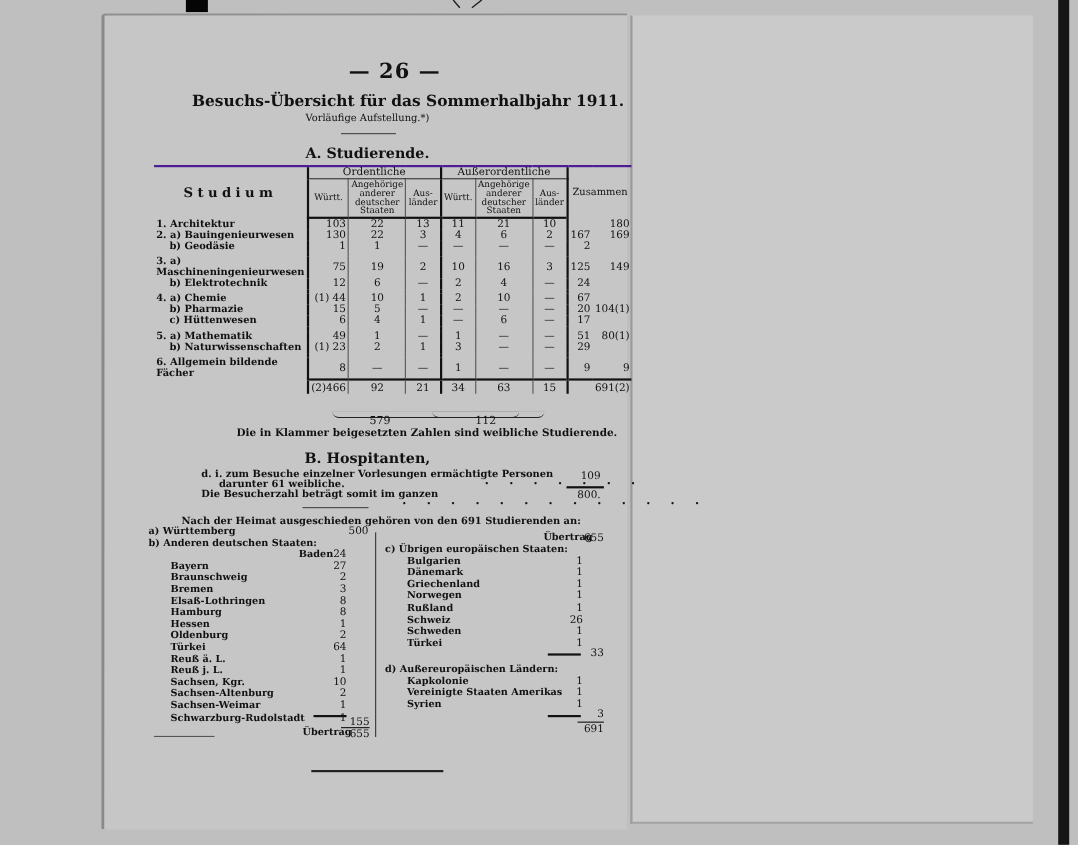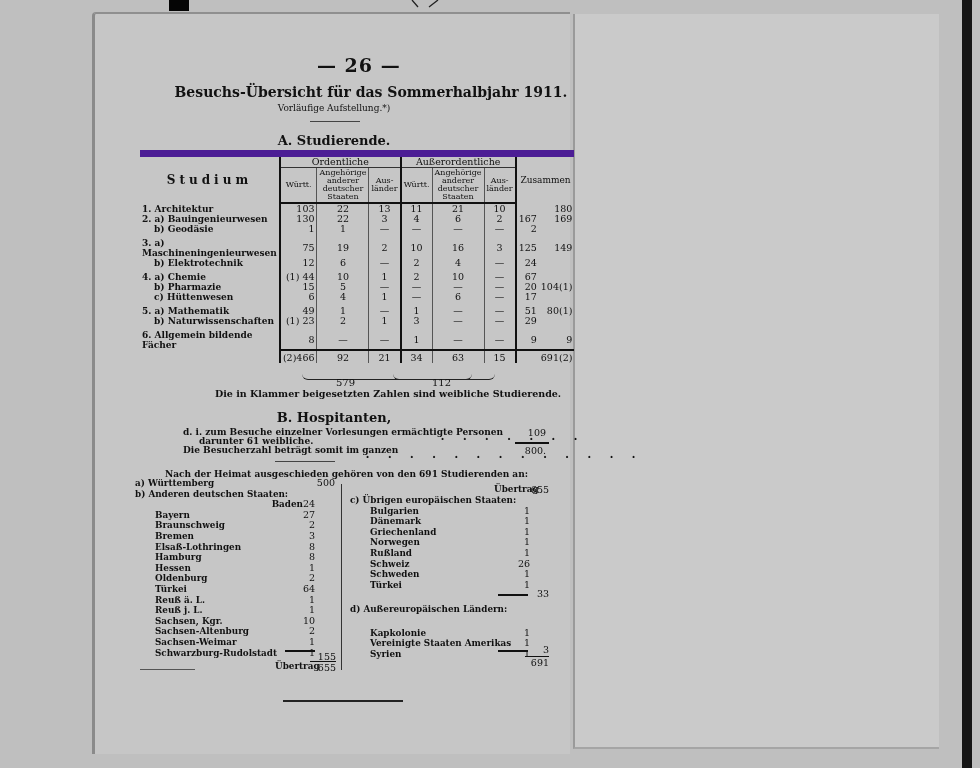--- a/index.html
+++ b/index.html
@@ -25,21 +25,21 @@
   .page-no { left:222px; top:40px; font-size:19px; font-weight:bold; letter-spacing:1px; }
   .title { left:0; width:552px; text-align:center; top:70px; font-size:14px; font-weight:bold; }
   .subtitle { left:0; width:478px; text-align:center; top:89px; font-size:9px; }
   .sep { height:1px; background:#444; }
   .sect-a { left:0; width:478px; text-align:center; top:119px; font-size:13px; font-weight:bold; }
   table.stats {
     position:absolute; left:45px; top:136px; width:410px; border-collapse:collapse;
     font-size:9.5px; line-height:10px;
   }
   table.stats th { font-weight:normal; font-size:8px; line-height:8px; padding:1px 2px; text-align:center; vertical-align:middle; }
-  table.stats thead tr:first-child th { border-top:7px solid #4c1d95; }
+  table.stats thead tr:first-child th { border-top:2px solid #4c1d95; }
   table.stats thead tr:last-child th { border-bottom:2px solid #111; }
   table.stats th.grp { font-size:9.5px; border-bottom:1px solid #333; }
   table.stats th.studium { font-size:12px; font-weight:bold; letter-spacing:4px; text-align:center; }
   table.stats td { padding:0 2px; text-align:right; height:10px; }
   table.stats td.label { text-align:left; font-weight:bold; font-size:9px; width:155px; }
   table.stats td.num { text-align:center; }
   .vl { border-left:2px solid #111; }
   .vt { border-left:1px solid #555; }
   table.stats tr.gap td { height:4px; }
   table.stats tr.total td { border-top:2px solid #111; padding-top:2px; }
@@ -400,21 +400,21 @@
           <span>Türkei</span>
           <span class="val">1</span>
         </div>
     </div>
   </div>
   <div class="rule" style="left:403px; top:580px; width:30px; height:1.5px;"></div>
   <div class="abs val" style="left:432px; top:574px; width:22px;">33</div>
 
   <div class="abs list" style="left:255px; top:590px; width:185px;">
     <div>d) Außereuropäischen Ländern:</div>
-    <div style="padding-left:20px; width:160px; margin-top:13px;">
+    <div style="padding-left:20px; width:160px; margin-top:0;">
       <div style="display:flex;justify-content:space-between">
           <span>Kapkolonie</span>
           <span class="val">1</span>
         </div>
       <div style="display:flex;justify-content:space-between">
           <span>Vereinigte Staaten Amerikas</span>
           <span class="val">1</span>
         </div>
       <div style="display:flex;justify-content:space-between">
           <span>Syrien</span>

